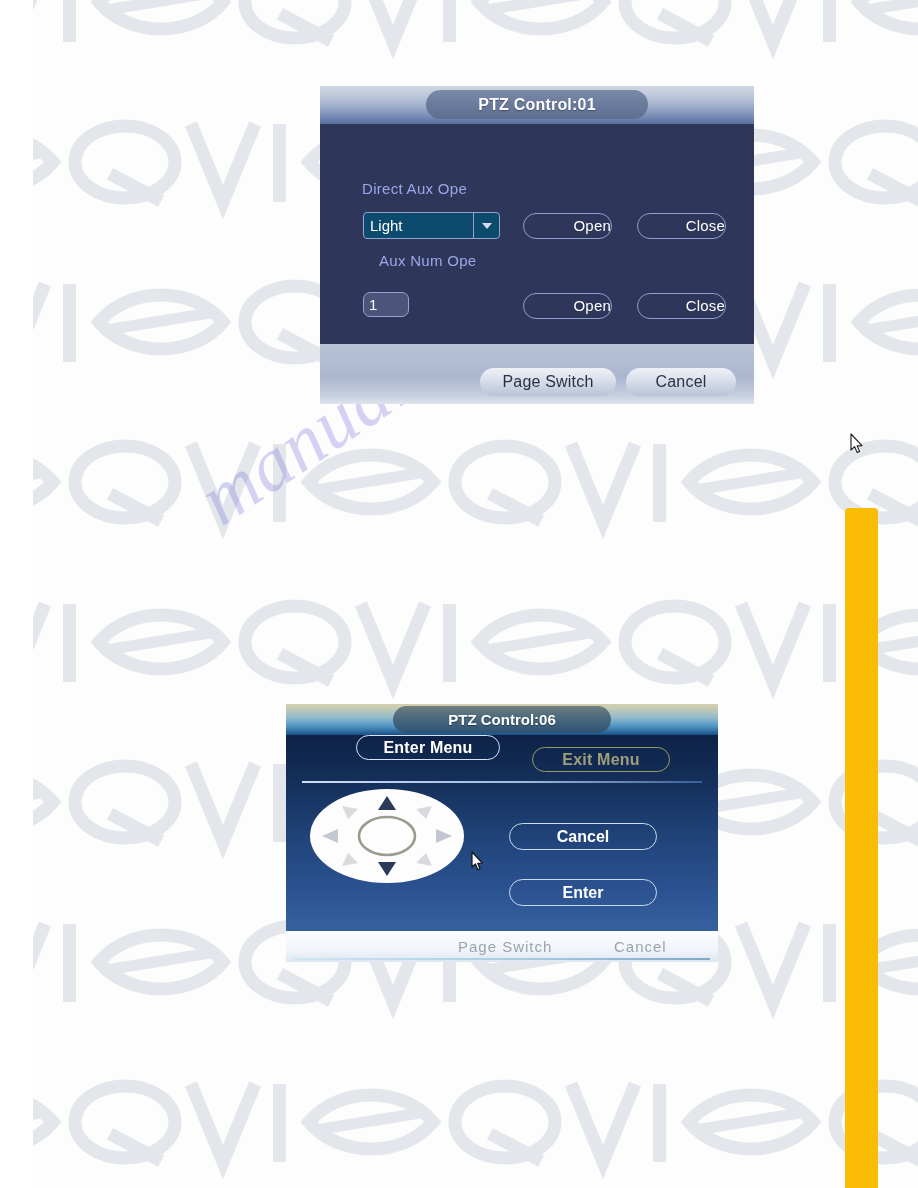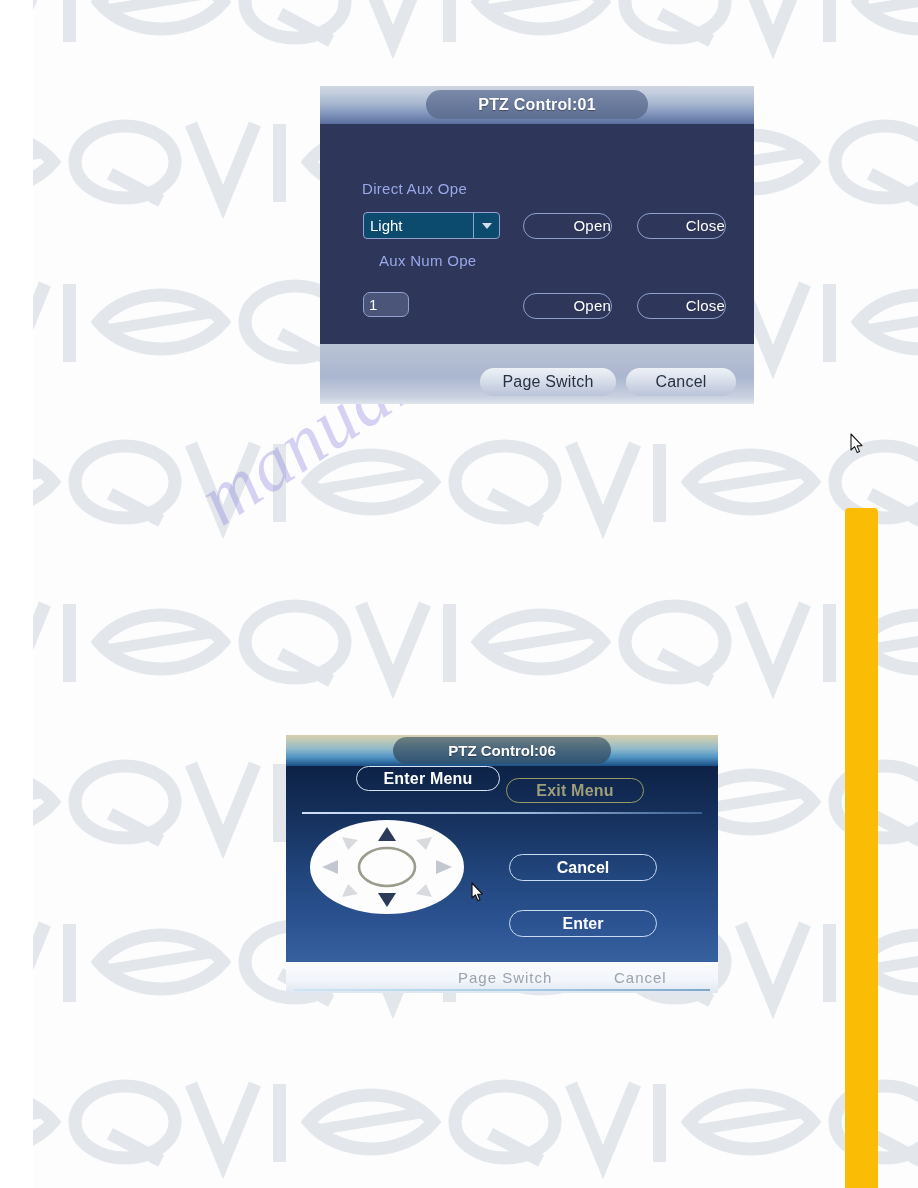--- a/index.html
+++ b/index.html
@@ -209,21 +209,20 @@
     width: 14px; height: 21px;
   }
 
   
   #ptz-dialog-2 {
     position: absolute;
     left: 253px;
     top: 704px;
     width: 432px;
     height: 258px;
-    margin-top: 31px;
   }
 
   .dlg2-titlebar {
     position: relative;
     width: 100%;
     height: 31px;
     background: linear-gradient(to bottom,
         #d7cfae 0%, #bfc9b8 18%, #8fb9cb 45%, #4f94c2 72%, #1a4f86 100%);
   }
   .dlg2-title-pill {
@@ -262,21 +261,21 @@
     text-align: center;
     letter-spacing: 0.2px;
   }
   #btn-enter-menu {
     left: 70px; top: 0; width: 144px;
     border: 1px solid #d7e4f5;
     color: #ffffff;
     background: transparent;
   }
   #btn-exit-menu {
-    left: 220px; top: 12px; width: 138px;
+    left: 246px; top: 12px; width: 138px;
     border: 1px solid #9a9a63;
     color: #9e9e7a;
     background: transparent;
   }
 
   #dlg2-divider {
     position: absolute;
     left: 16px; top: 46px;
     width: 400px; height: 2px;
     background: linear-gradient(to right, #cfe0f4 0%, #9fb9da 55%, #3a5f92 100%);

